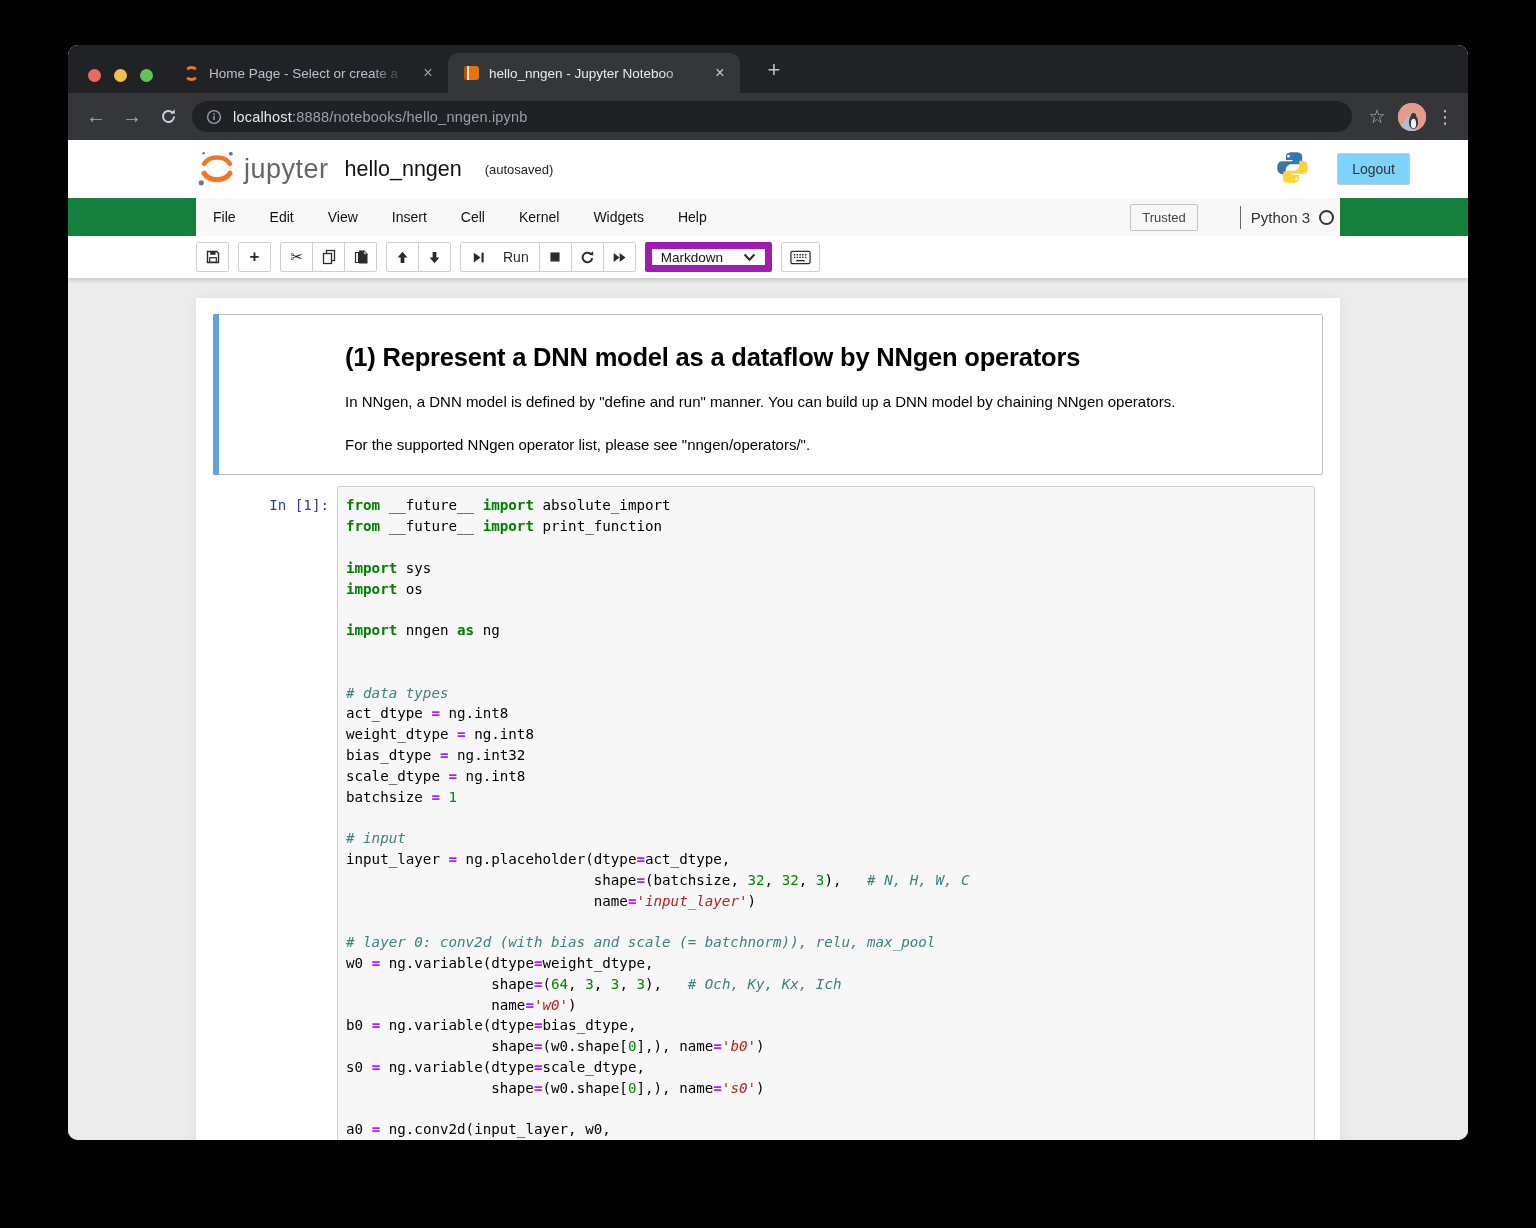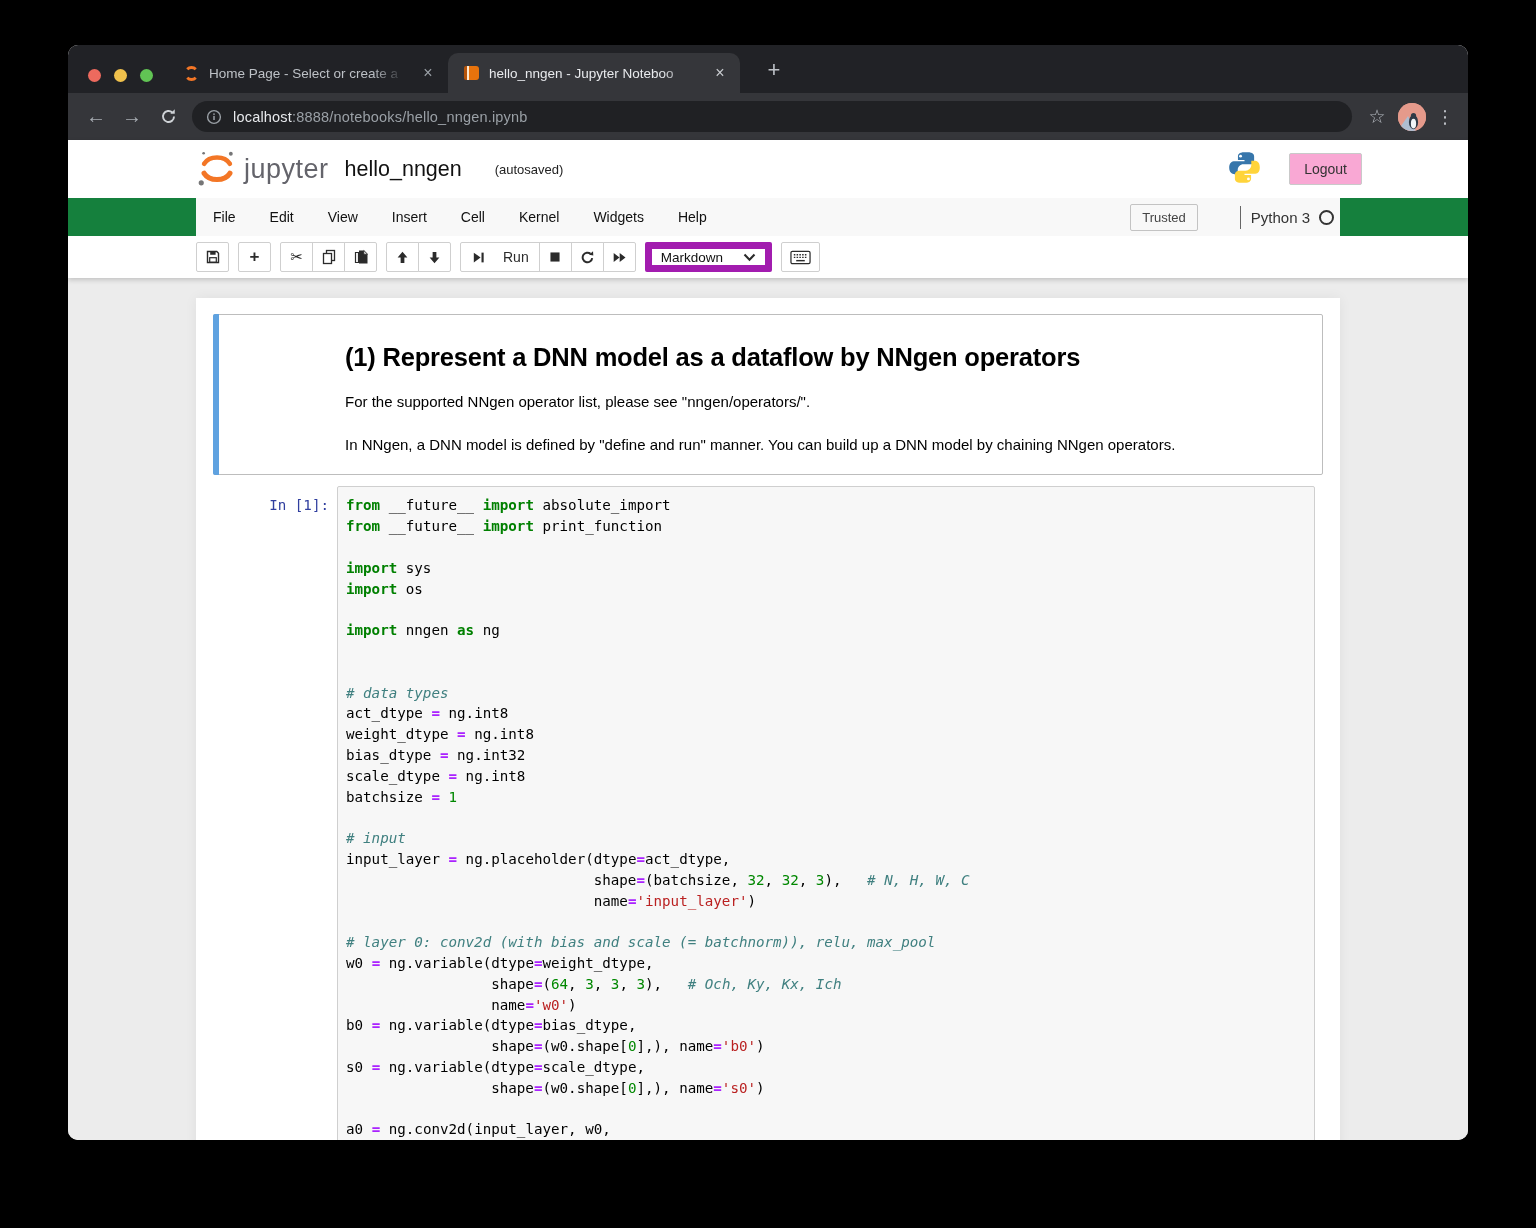--- a/index.html
+++ b/index.html
@@ -45,24 +45,24 @@
   .staricon { font-size:19px; color:#b6bbc1; width:30px; text-align:center; flex:none; }
   .avatar { width:28px; height:28px; border-radius:50%; background:#e59a8b; overflow:hidden; flex:none; margin:0 6px; }
   .dotsmenu { width:26px; text-align:center; font-size:18px; color:#c3c7cc; flex:none; }
 
   
   .jhead { background:#fff; position:relative; z-index:5; box-shadow:0 2px 5px rgba(0,0,0,.18); flex:none; }
   .jheader { height:58px; display:flex; align-items:center; padding:0 0 0 128px; }
   .logo { display:flex; align-items:center; gap:6px; }
   .logo-text { font-size:27px; color:#64646b; letter-spacing:.5px; }
   .nbtitle { font-size:21.5px; color:#111; margin-left:16px; }
-  .autosaved { font-size:13px; color:#222; margin-left:33px; }
+  .autosaved { font-size:13px; color:#222; margin-left:23px; }
   .pyicon { margin-left:auto; }
-  .logout { margin:0 106px 0 27px; padding:7px 14px; border:1px solid #c9c9c9; border-radius:2px;
-            background:#f9a8d4; font-size:14px; color:#333; }
+  .logout { margin:0 58px 0 27px; padding:7px 14px; border:1px solid #c9c9c9; border-radius:2px;
+            background:#7dd3fc; font-size:14px; color:#333; }
 
   .menubar { height:38px; position:relative; background:#15803d; }
   .menubg { position:absolute; left:128px; right:128px; top:0; bottom:0; background:#f8f8f8;
             display:flex; align-items:center; padding:0 6px 0 0; }
   .menu-item { padding:0 17px; font-size:14px; color:#111; line-height:38px; }
   .trusted { margin-left:auto; padding:5px 11px; border:1px solid #c3c3c3; border-radius:2px;
              font-size:13px; color:#444; background:#f8f8f8; }
   .kern-div { width:1px; height:23px; background:#666; margin:0 10px 0 42px; }
   .kern-name { font-size:15px; color:#333; margin-right:9px; }
   .kern-ind { width:15px; height:15px; border:2px solid #333; border-radius:50%; }
@@ -98,21 +98,21 @@
   .cell-code { display:flex; margin:0 17px; align-items:stretch; }
   .prompt { width:124px; flex:none; text-align:right; padding:9px 8px 0 0;
             font-family:"DejaVu Sans Mono", monospace; font-size:14.2px; line-height:20.8px; color:#303f9f; }
   .inputarea { flex:1; margin-right:8px; background:#f7f7f7; border:1px solid #cfcfcf;
                border-radius:2px; padding:8px; overflow:hidden; }
   .cm-line { font-family:"DejaVu Sans Mono", monospace; font-size:14.2px; line-height:20.8px;
              height:20.8px; white-space:pre; color:#000; }
   .tok-k { color:#008000; font-weight:bold; }
   .tok-o { color:#aa22ff; font-weight:bold; }
   .tok-m { color:#008800; }
-  .tok-s { color:#ba2121; }
+  .tok-s { color:#ba2121;font-style:italic; }
   .tok-c { color:#408080; font-style:italic; }
   .tok-t { color:#000; }
 </style>
 </head>
 <body>
 
 <div class="window">
 
   <div class="tabstrip">
     <div class="traffic">
@@ -290,22 +290,22 @@
       </button>
     </div>
   </div>
 
   <div class="main">
     <div class="container">
 
       <div class="cell-md">
         <span class="sel-bar"></span>
         <h2>(1) Represent a DNN model as a dataflow by NNgen operators</h2>
+        <p>In NNgen, a DNN model is defined by "define and run" manner. You can build up a DNN model by chaining NNgen operators.</p>
         <p>For the supported NNgen operator list, please see "nngen/operators/".</p>
-        <p>In NNgen, a DNN model is defined by "define and run" manner. You can build up a DNN model by chaining NNgen operators.</p>
       </div>
 
       <div class="cell-code">
         <div class="prompt">In [1]:</div>
         <div class="inputarea">
           <div id="code">
               <div class="cm-line"><span class="tok-k">from</span><span class="tok-t"> __future__ </span><span class="tok-k">import</span><span class="tok-t"> absolute_import</span></div>
               <div class="cm-line"><span class="tok-k">from</span><span class="tok-t"> __future__ </span><span class="tok-k">import</span><span class="tok-t"> print_function</span></div>
               <div class="cm-line">&nbsp;</div>
               <div class="cm-line"><span class="tok-k">import</span><span class="tok-t"> sys</span></div>

